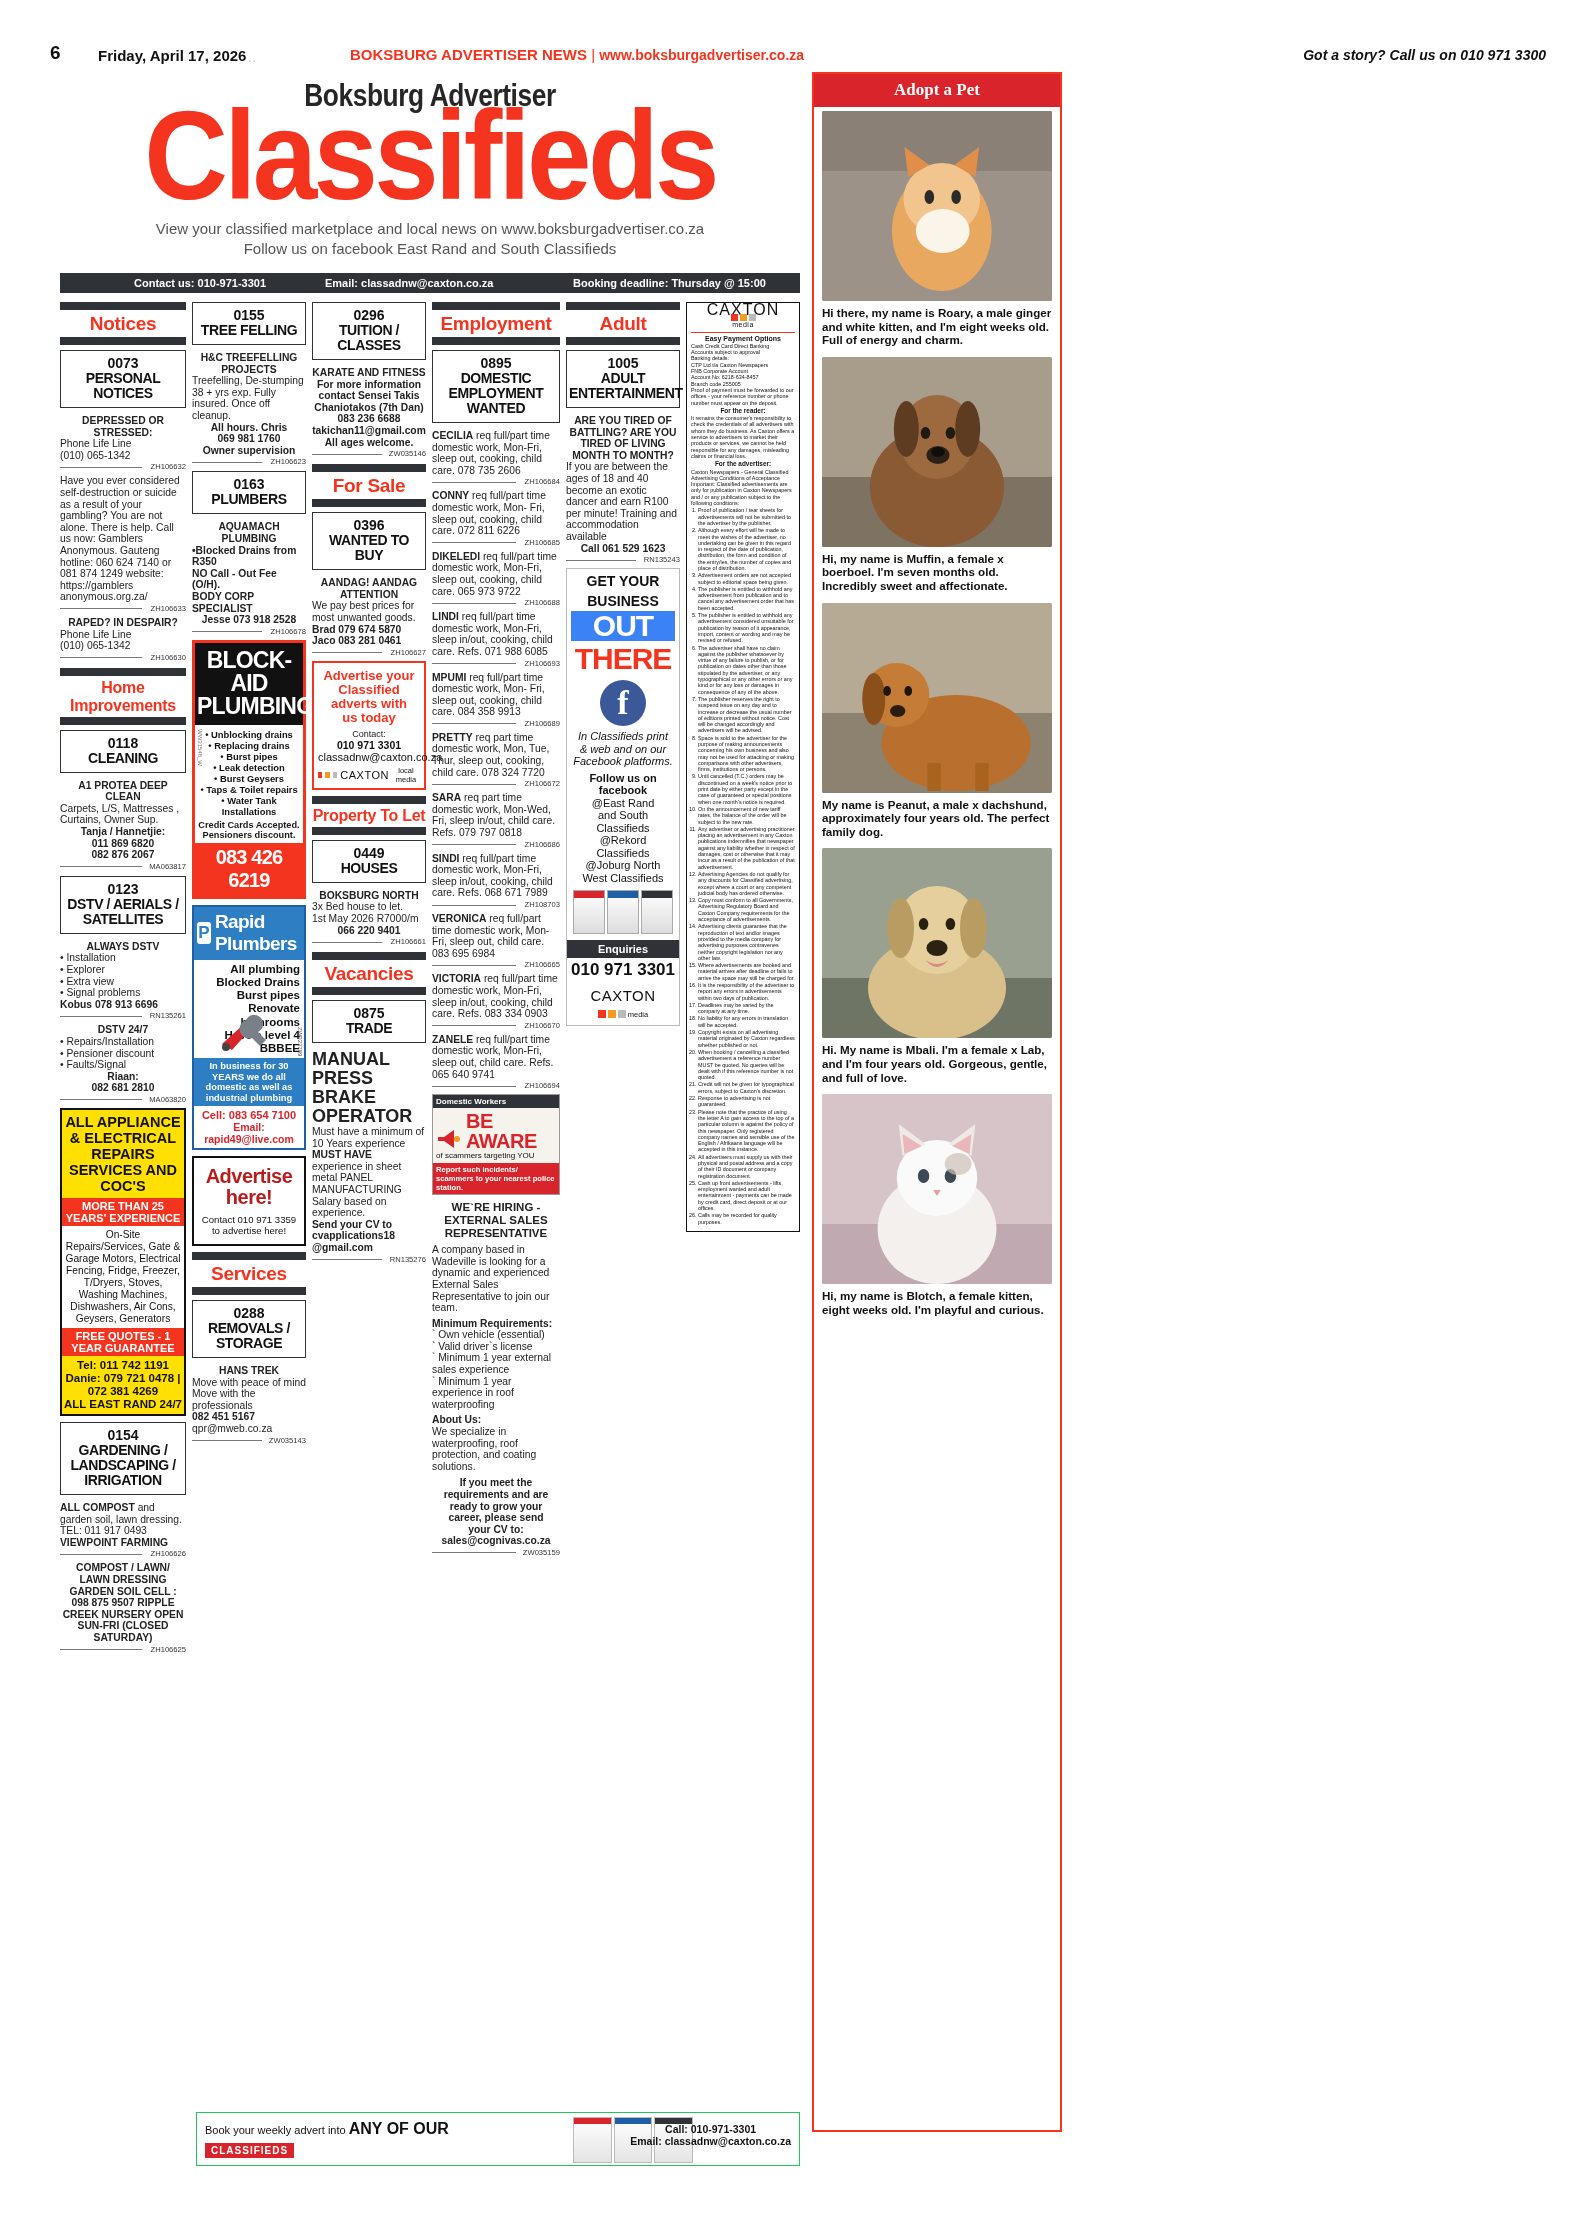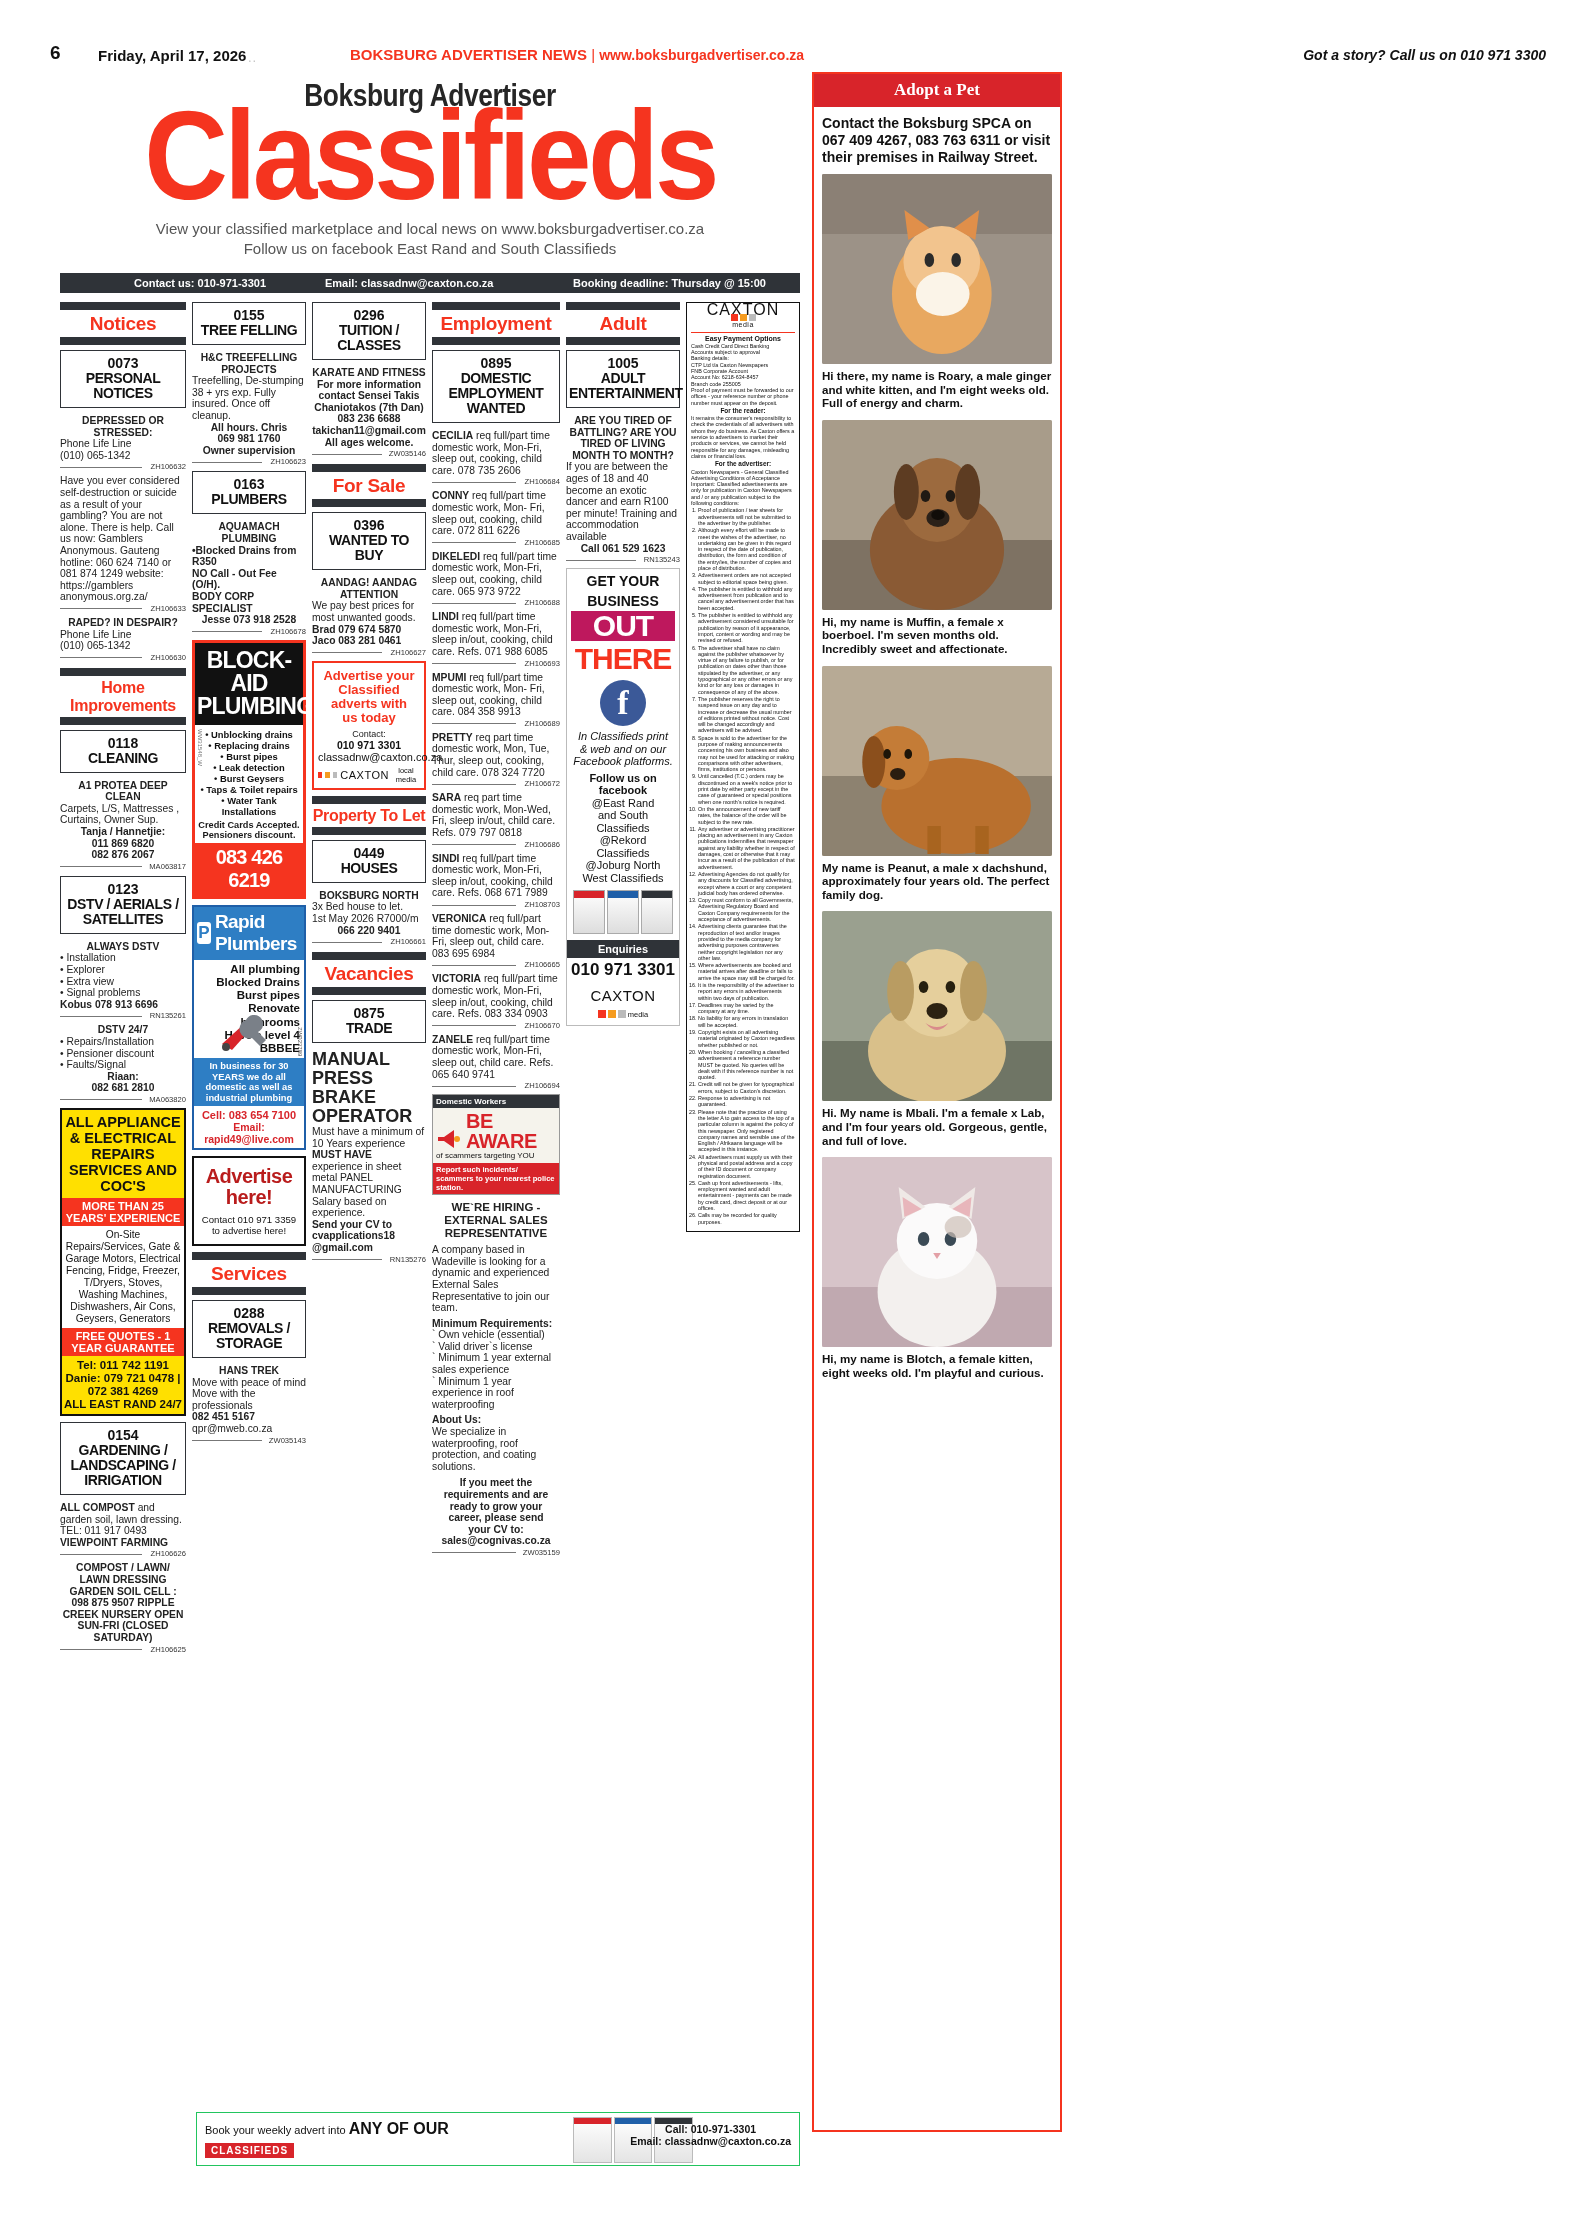--- a/index.html
+++ b/index.html
@@ -126,21 +126,21 @@
   
   .yellowbox { border:2px solid #111; background:#fff; margin-bottom:6px; }
   .yb-t { background:#ffe000; color:#111; font-weight:bold; font-size:14.5px; text-align:center; line-height:16px; padding:4px 2px;}
   .yb-r { background:#f5341f; color:#fff; font-weight:bold; font-size:11px; text-align:center; padding:2px; }
   .yb-b { font-size:10.2px; text-align:center; line-height:12px; padding:3px 3px; color:#111;}
   .yb-y2 { background:#ffe000; color:#111; font-weight:bold; font-size:11.5px; text-align:center; padding:3px 2px; line-height:13px;}
 
   
   .gyb { border:1px solid #bbb; background:#fff; margin-bottom:5px; text-align:center; }
   .gyb .l1 { font-size:14px; font-weight:bold; line-height:15px; padding-top:5px; color:#111;}
-  .gyb .out { background:#be185d; color:#fff; font-size:30px; font-weight:bold; line-height:30px; letter-spacing:-1px; margin:2px 4px;}
+  .gyb .out { background:#3b82f6; color:#fff; font-size:30px; font-weight:bold; line-height:30px; letter-spacing:-1px; margin:2px 4px;}
   .gyb .there { color:#f5341f; font-size:30px; font-weight:bold; line-height:31px; letter-spacing:-1px;}
   .fb-circle { width:46px; height:46px; border-radius:50%; background:#3b5998; margin:6px auto 4px; color:#fff; font-family:"Liberation Serif", serif; font-weight:bold; font-size:34px; line-height:46px;}
   .gyb .it { font-style:italic; font-size:11px; line-height:12.5px; color:#111;}
   .gyb .fu { font-size:11px; font-weight:bold; line-height:12.5px; color:#111; margin-top:4px;}
   .gyb .hd { font-size:11px; line-height:12.5px; color:#111;}
   .enqbar { background:#2f3338; color:#fff; font-size:11px; font-weight:bold; text-align:center; padding:3px 0; margin-top:4px;}
   .enqnum { font-size:17px; font-weight:bold; text-align:center; padding:2px 0 4px; color:#111;}
 
   
   .beaware { border:1px solid #999; margin-bottom:5px; }
@@ -725,21 +725,20 @@
         <li>Cash up front advertisements - lifts, employment wanted and adult entertainment - payments can be made by credit card, direct deposit or at our offices.</li>
         <li>Calls may be recorded for quality purposes.</li>
       </ol>
     </div>
   </div>
 
 </div>
 
 <div class="petpanel">
   <div class="pet-hd">Adopt a Pet</div>
-  <div class="pet-intro">Contact the Boksburg SPCA on  067 409 4267, 083 763 6311 or visit their premises in Railway Street.</div>
 
   <div class="pet-item">
     <div class="pet-photo" style="background:linear-gradient(160deg,#8f8578 0%,#b6aa99 40%,#7d7468 100%);">
       <svg width="100%" height="100%" viewBox="0 0 240 190" preserveAspectRatio="none">
         <rect width="240" height="190" fill="#9c9287"></rect>
         <rect y="0" width="240" height="60" fill="#8b8075"></rect>
         <ellipse cx="125" cy="120" rx="52" ry="60" fill="#e8a860"></ellipse>
         <ellipse cx="125" cy="88" rx="40" ry="36" fill="#f2c48e"></ellipse>
         <path d="M90 66 L86 36 L112 54 z" fill="#e08f4a"></path>
         <path d="M160 66 L164 36 L138 54 z" fill="#e08f4a"></path>

